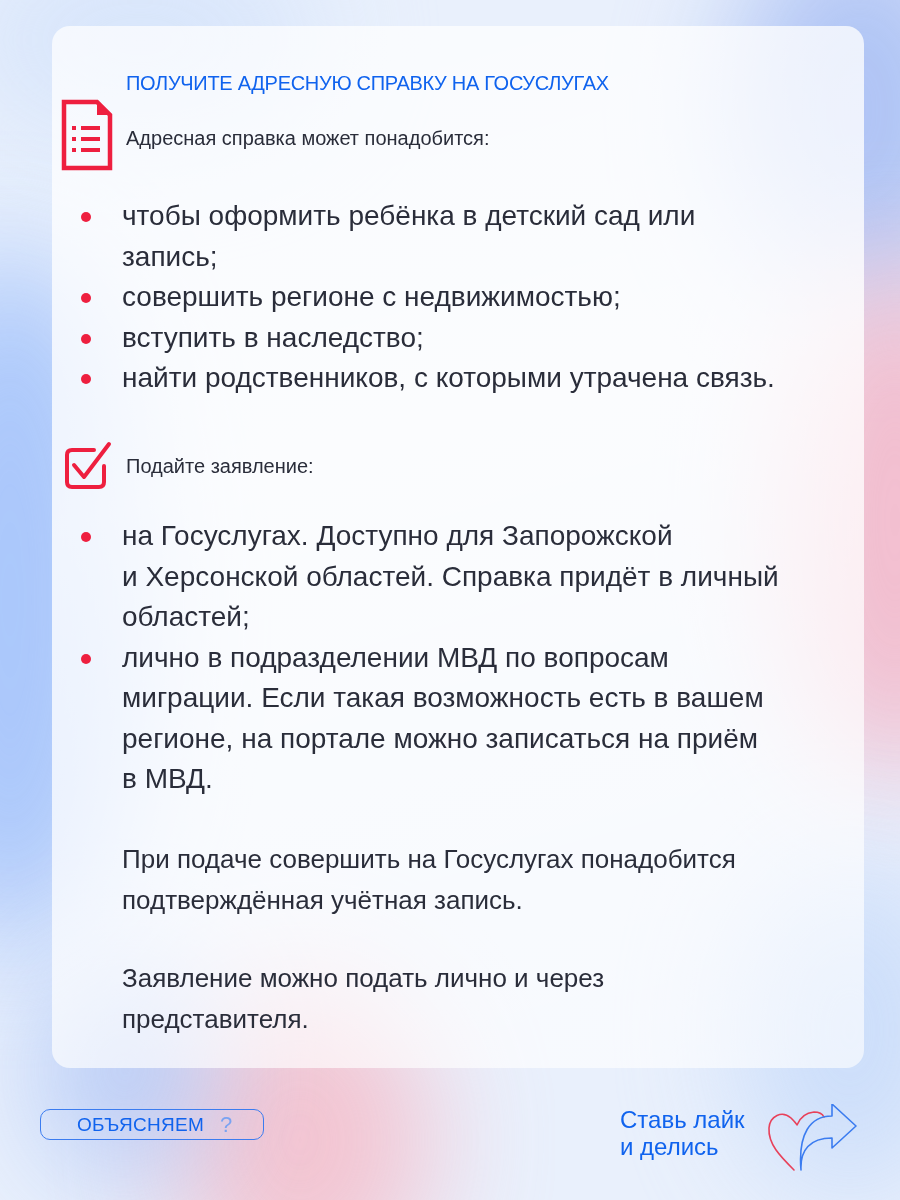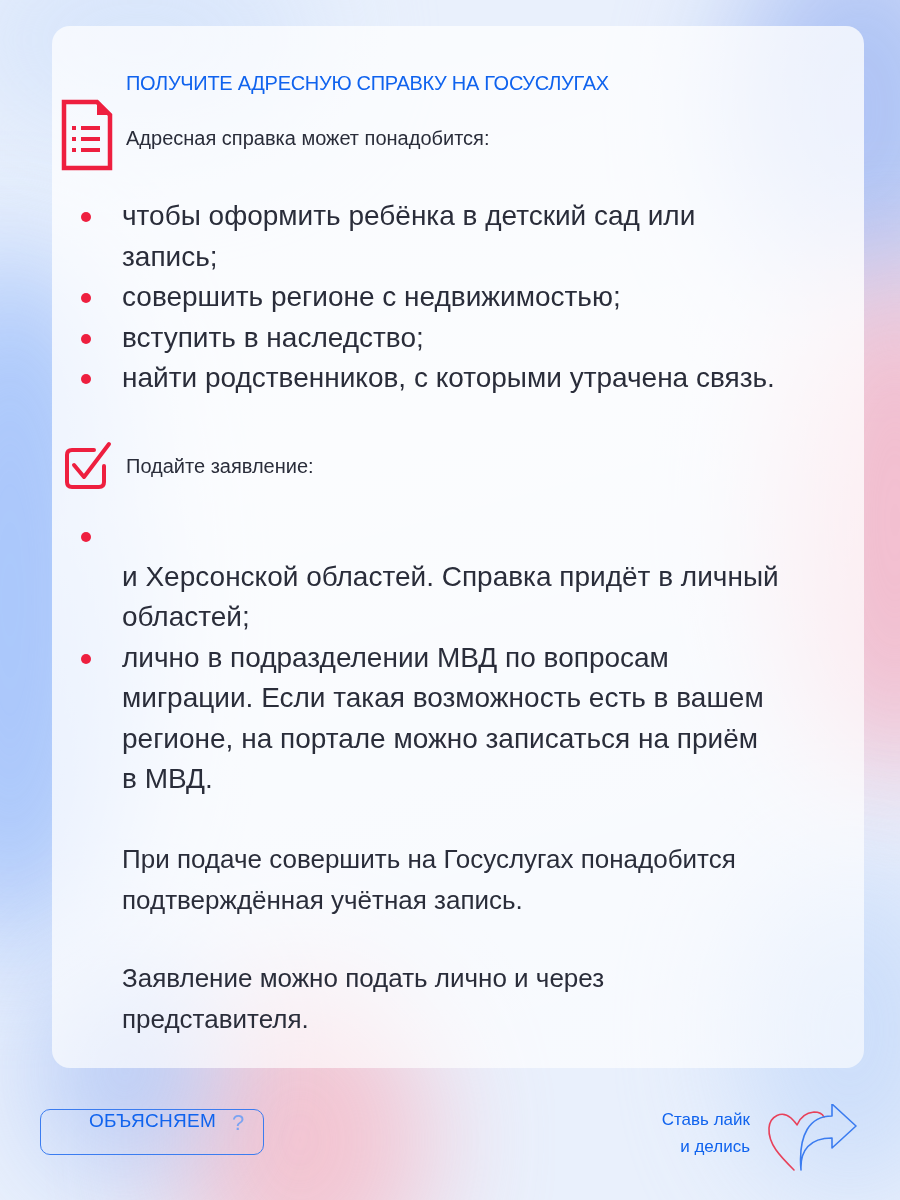--- a/index.html
+++ b/index.html
@@ -52,31 +52,31 @@
     }
     .para {
       position: absolute; left: 122px; width: 740px;
       font-size: 26px; line-height: 40.5px; color: #2a2d3a;
       font-family: "Liberation Sans", sans-serif;
     }
     .p1 { top: 839px; }
     .p2 { top: 958px; }
 
     .explain-btn {
-      position: absolute; left: 40px; top: 1109px; width: 224px; height: 46px;
+      position: absolute; left: 40px; top: 1109px; width: 224px; height: 31px;
       border: 1.5px solid #3b7cf0; border-radius: 10px;
-      display: flex; justify-content: flex-start;
-      padding-left: 48px; background: transparent; cursor: pointer;
+      display: flex; align-items: center; justify-content: flex-start;
+      padding-left: 36px; background: transparent; cursor: pointer;
     }
     .explain-label { font-size: 19px; color: #1063ee; letter-spacing: 0.3px; font-family: "Liberation Sans", sans-serif; }
     .explain-q { margin-left: 16px; font-size: 22px; color: #7aa3f2; font-family: "Liberation Sans", sans-serif; }
 
     .share-text {
       position: absolute; left: 620px; top: 1106px; width: 130px;
-      text-align: right; font-size: 17px; line-height: 27px; color: #1063ee;
+      text-align: left; font-size: 24px; line-height: 27px; color: #1063ee;
       font-family: "Liberation Sans", sans-serif;
     }
     .share-icon { position: absolute; left: 766px; top: 1104px; width: 94px; height: 68px; cursor: pointer; }
   </style>
 </head>
 <body>
 
 <div class="bg">
   <div class="blob b7"></div>
   <div class="blob b1"></div>
@@ -125,21 +125,21 @@
 
 <svg class="check-icon" viewBox="0 0 48 50">
   <path d="M30 10 H8 Q3 10 3 15 V42 Q3 47 8 47 H35 Q40 47 40 42 V26" fill="none" stroke="#ee1f3f" stroke-width="4" stroke-linecap="round"></path>
   <path d="M10 25 L20 37 L45 4" fill="none" stroke="#ee1f3f" stroke-width="4" stroke-linecap="round" stroke-linejoin="round"></path>
 </svg>
 <div class="heading h2">Подайте заявление:</div>
 
 <ul class="list list2">
   <li>
     <span class="bullet"></span>
-    <br>
+    <span>на Госуслугах. Доступно для Запорожской</span><br>
     <span>и Херсонской областей. Справка придёт в личный</span><br>
     <span>областей;</span>
   </li>
   <li>
     <span class="bullet"></span>
     <span>лично в подразделении МВД по вопросам</span><br>
     <span>миграции. Если такая возможность есть в вашем</span><br>
     <span>регионе, на портале можно записаться на приём</span><br>
     <span>в МВД.</span>
   </li>

